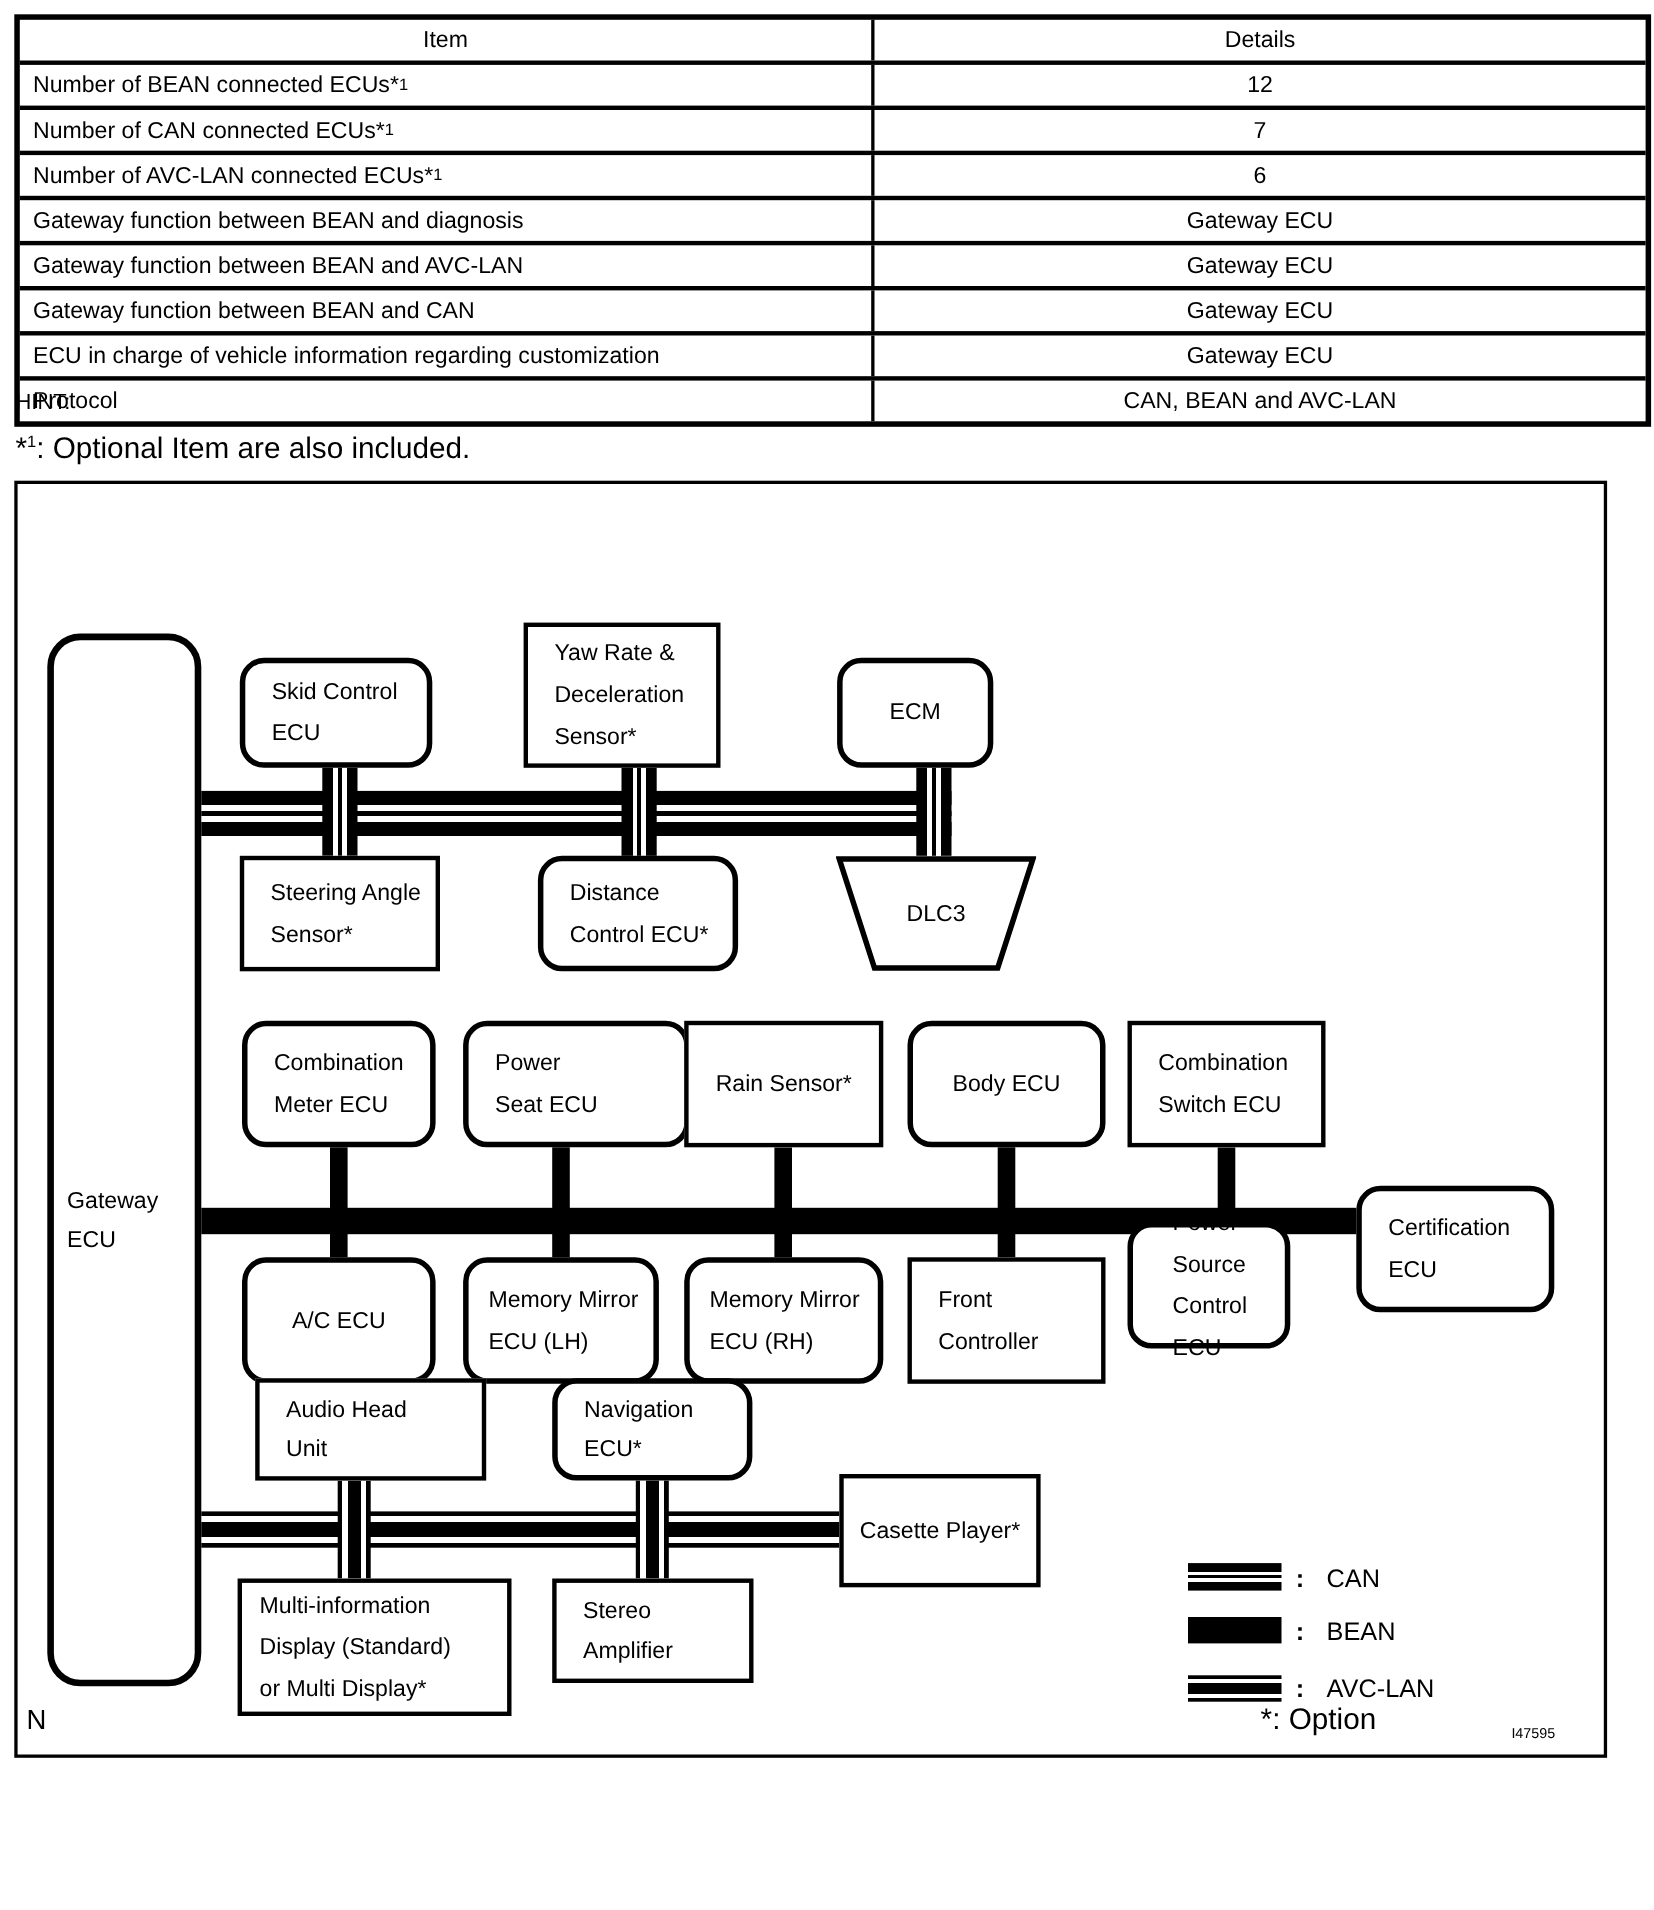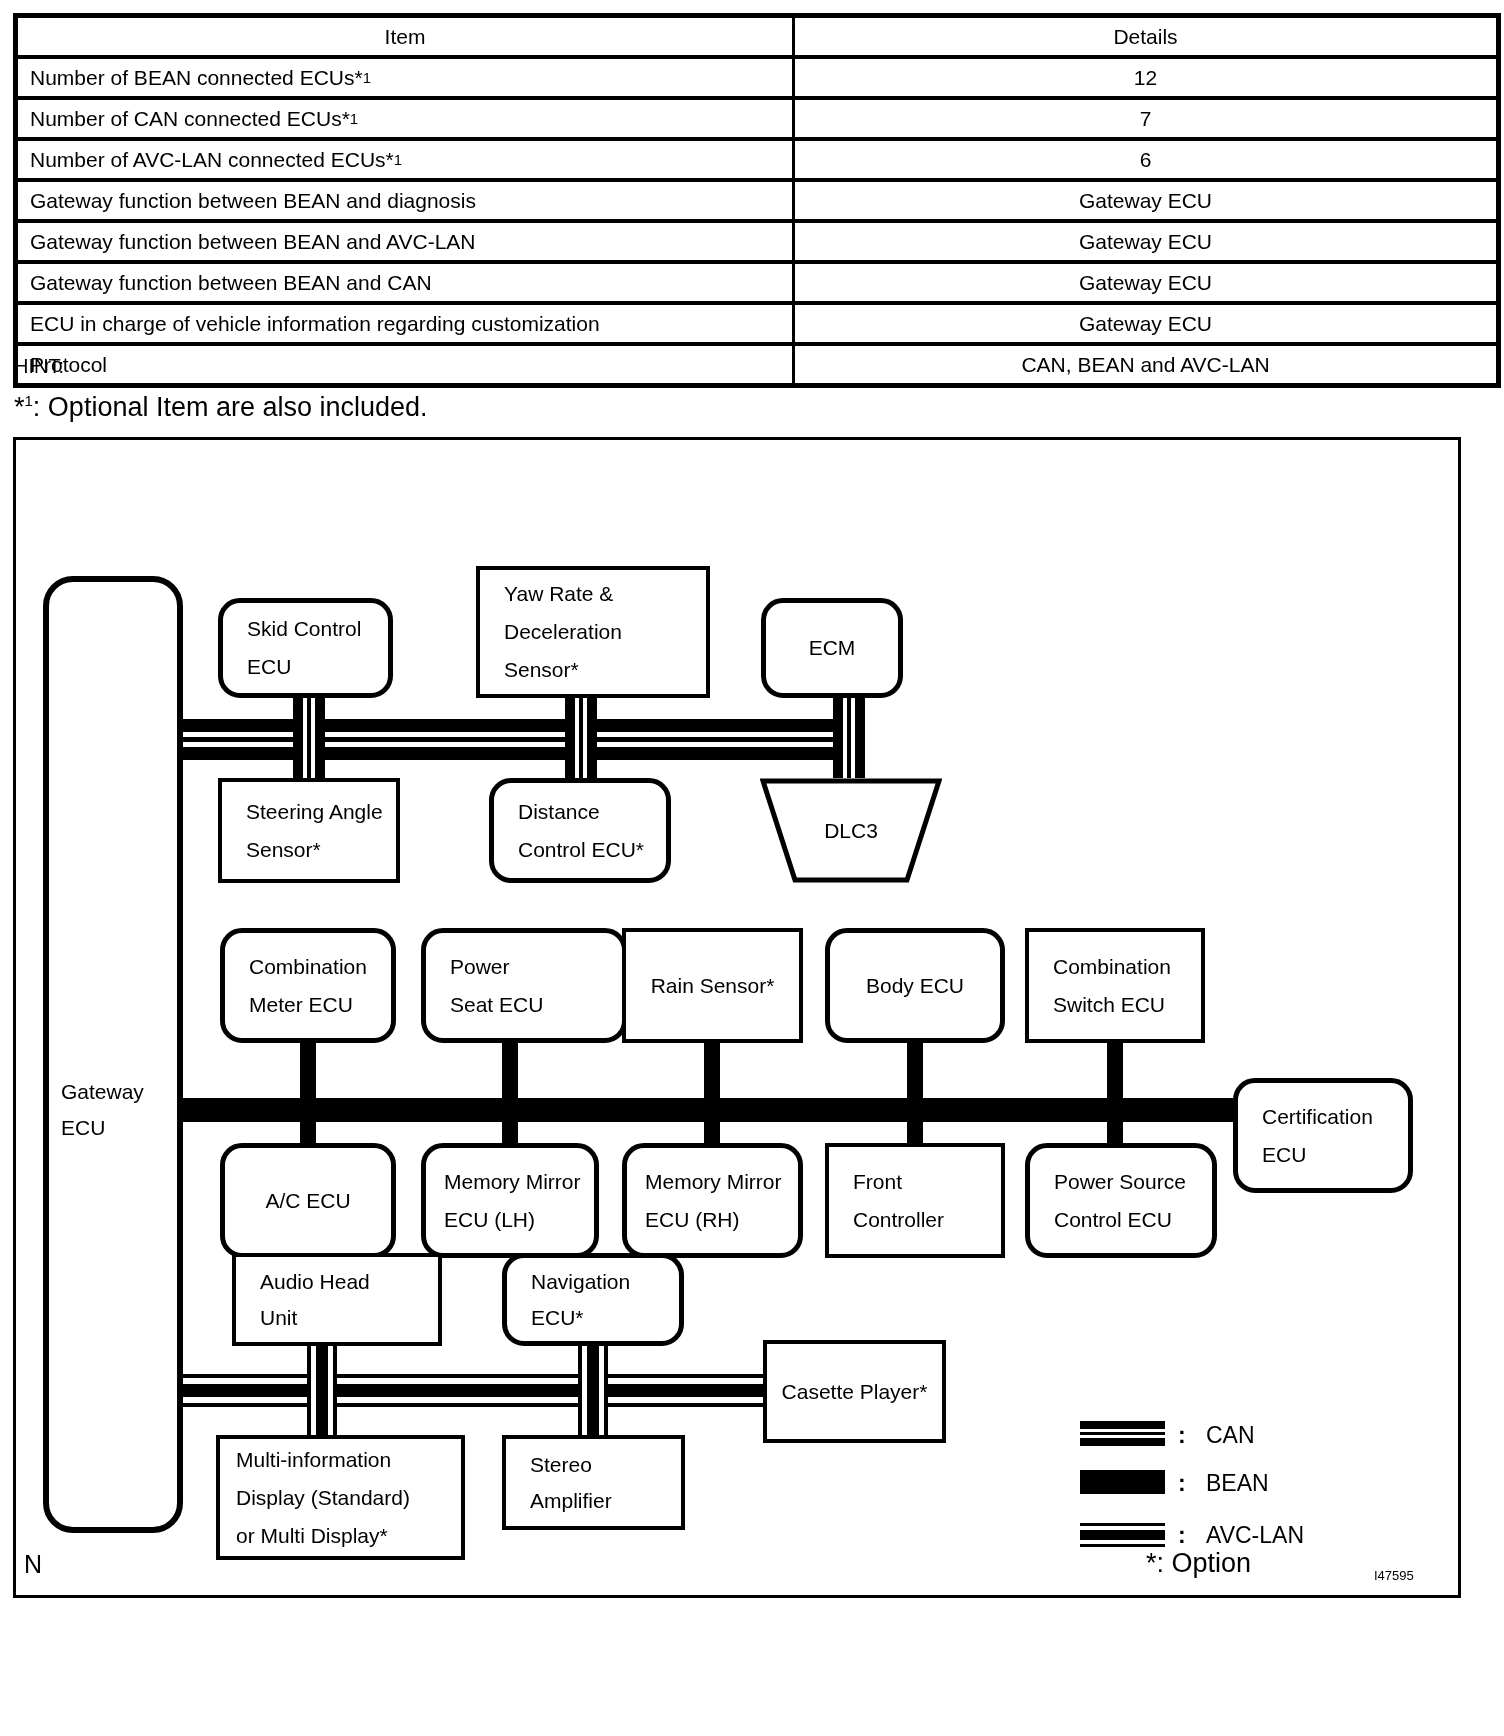--- a/index.html
+++ b/index.html
@@ -135,21 +135,21 @@
 
     <div class="drop drop-avc" style="left:291px;top:906px;height:89px;"></div>
     <div class="drop drop-avc" style="left:562px;top:906px;height:89px;"></div>
 
     <div class="node rounded" style="left:27px;top:136px;width:140px;height:957px;border-width:6px;border-radius:30px;"></div>
     <div class="gateway-label">Gateway
 ECU</div>
 
     <div class="node rounded lft" style="left:202px;top:158px;width:175px;height:100px;">Skid Control
 ECU</div>
-    <div class="node square lft" style="left:460px;top:126px;width:234px;height:132px;">Yaw Rate &amp;
+    <div class="node square lft" style="left:460px;top:126px;width:179px;height:132px;">Yaw Rate &amp;
 Deceleration
 Sensor*</div>
     <div class="node rounded ctr" style="left:745px;top:158px;width:142px;height:100px;">ECM</div>
     <div class="node square lft" style="left:202px;top:338px;width:182px;height:105px;">Steering Angle
 Sensor*</div>
     <div class="node rounded lft" style="left:473px;top:338px;width:182px;height:105px;">Distance
 Control ECU*</div>
     <div class="trap-wrap">
       <svg width="182" height="105" viewBox="0 0 182 105">
         <polygon points="3,3 179,3 147,102 35,102" fill="#ffffff" stroke="#000000" stroke-width="5"></polygon>
@@ -168,21 +168,21 @@
     <div class="node rounded lft" style="left:1217px;top:638px;width:180px;height:115px;">Certification
 ECU</div>
 
     <div class="node rounded ctr" style="left:204px;top:703px;width:176px;height:115px;">A/C ECU</div>
     <div class="node rounded lft" style="left:405px;top:703px;width:178px;height:115px;padding-left:18px;">Memory Mirror
 ECU (LH)</div>
     <div class="node rounded lft" style="left:606px;top:703px;width:181px;height:115px;padding-left:18px;">Memory Mirror
 ECU (RH)</div>
     <div class="node square lft" style="left:809px;top:703px;width:180px;height:115px;">Front
 Controller</div>
-    <div class="node rounded lft" style="left:1009px;top:703px;width:192px;height:115px;padding-left:24px;">Power Source
+    <div class="node rounded lft" style="left:1009px;top:671px;width:148px;height:115px;padding-left:36px;">Power Source
 Control ECU</div>
 
     <div class="node square lft" style="left:216px;top:813px;width:210px;height:93px;line-height:36px;">Audio Head
 Unit</div>
     <div class="node rounded lft" style="left:486px;top:813px;width:182px;height:93px;line-height:36px;">Navigation
 ECU*</div>
     <div class="node square ctr" style="left:747px;top:900px;width:183px;height:103px;">Casette Player*</div>
     <div class="node square lft" style="left:200px;top:995px;width:249px;height:125px;padding-left:16px;">Multi-information
 Display (Standard)
 or Multi Display*</div>

